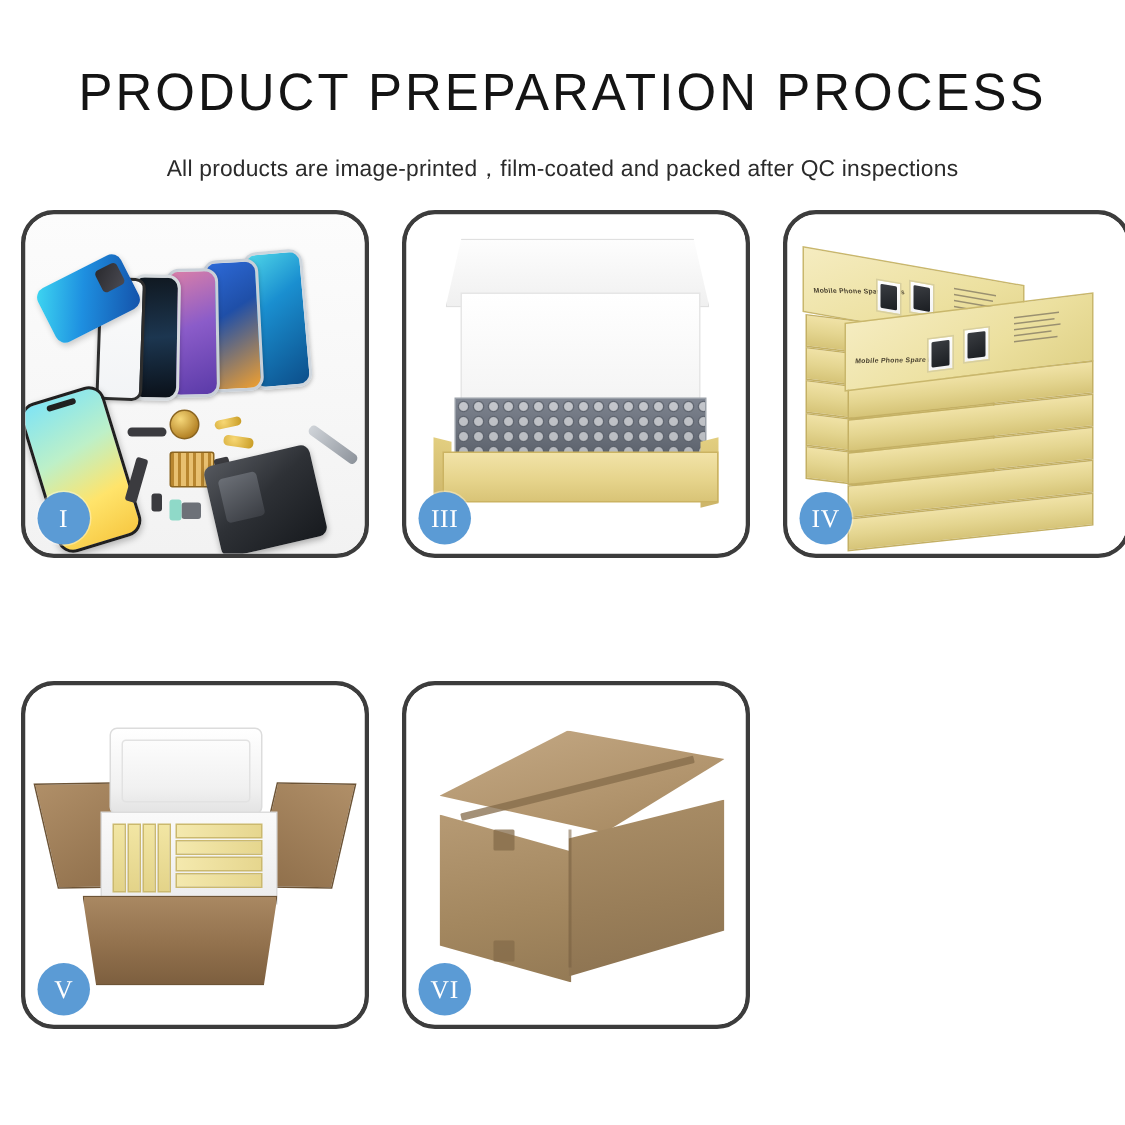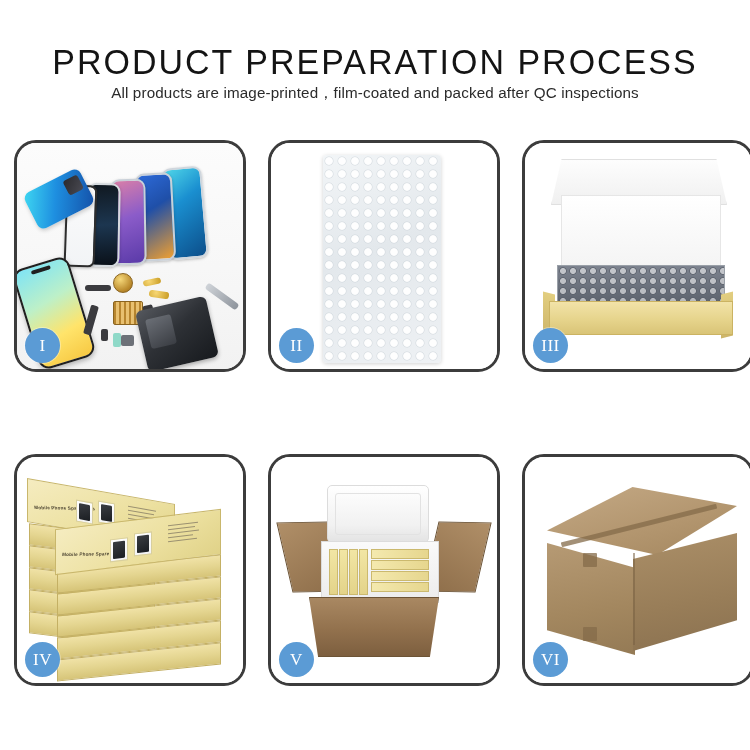--- a/index.html
+++ b/index.html
@@ -37,21 +37,21 @@
     line-height: 40px;
     white-space: nowrap;
     transform: scaleX(0.97);
   }
   .subtitle {
     font-family: "Liberation Sans", sans-serif;
     font-size: 15.2px;
     font-weight: 400;
     color: #2b2b2b;
     line-height: 22px;
-    margin-top: 0;
+    margin-top: 20px;
     letter-spacing: 0.15px;
     white-space: nowrap;
     text-align: center;
   }
 
   
   .grid {
     position: absolute;
     top: 140px;
     left: 14px;
@@ -395,32 +395,20 @@
         <div class="part part-gold" style="left:132px;top:148px;width:20px;height:7px;border-radius:3px;transform:rotate(8deg);"></div>
         <div class="part" style="left:128px;top:162px;width:10px;height:24px;transform:rotate(-14deg);"></div>
         <div class="part" style="left:104px;top:192px;width:13px;height:11px;border-radius:2px;background:#6d7178;"></div>
         <div class="part" style="left:96px;top:190px;width:8px;height:14px;border-radius:2px;background:#8fd9c8;"></div>
         <div class="housing"></div>
         <div class="tool"></div>
       </div>
       <div class="badge">I</div>
     </div>
 
-    <div class="panel">
-      <div class="panel-inner p2">
-        <div class="inner-screen" style="left:74px;"></div>
-        <div class="flex-cable" style="left:86px;"></div>
-        <div class="conn" style="left:82px;top:58px;"></div>
-        <div class="conn" style="left:78px;top:182px;"></div>
-        <div class="conn" style="left:130px;top:182px;"></div>
-        <div class="tape" style="left:96px;top:18px;"></div>
-        <div class="bubblewrap"></div>
-      </div>
-      <div class="badge">II</div>
-    </div>
 
     <div class="panel">
       <div class="panel-inner p3">
         <div class="box3-lid"></div>
         <div class="box3-foam"></div>
         <div class="box3-bubble"></div>
         <div class="box3-side-l"></div>
         <div class="box3-side-r"></div>
         <div class="box3-front"></div>
       </div>

